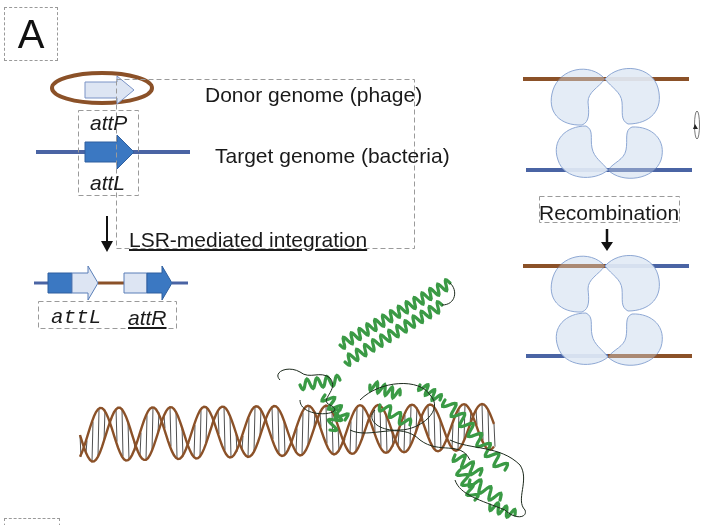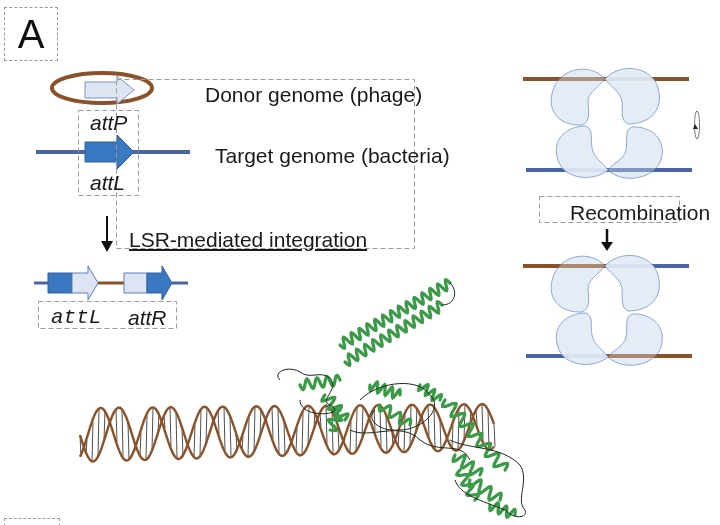--- a/index.html
+++ b/index.html
@@ -204,14 +204,14 @@
       <path d="M350 430 C370 440 400 420 420 440 C440 455 460 440 470 460" fill="none" stroke="#1d2a1d" stroke-width="1"></path>
     </g>
 </svg>
 
 <div class="txt" style="left:205px; top:83px;">Donor genome (phage)</div>
 <div class="txt" style="left:215px; top:144px;">Target genome (bacteria)</div>
 <div class="txt ital" style="left:90px; top:111px;font-style:italic;">attP</div>
 <div class="txt ital" style="left:90px; top:171px;">attL</div>
 <div class="txt" style="left:129px; top:228px;text-decoration:underline;">LSR-mediated integration</div>
 <div class="txt ital" style="left:51px; top:306px;font-family:Liberation Mono, monospace;">attL</div>
-<div class="txt ital" style="left:128px; top:306px;">attR</div>
-<div class="txt" style="left:570px; top:201px;">Recombination</div>
+<div class="txt ital" style="left:128px; top:306px;text-decoration:underline;">attR</div>
+<div class="txt" style="left:539px; top:201px;">Recombination</div>
 
 </body></html>

